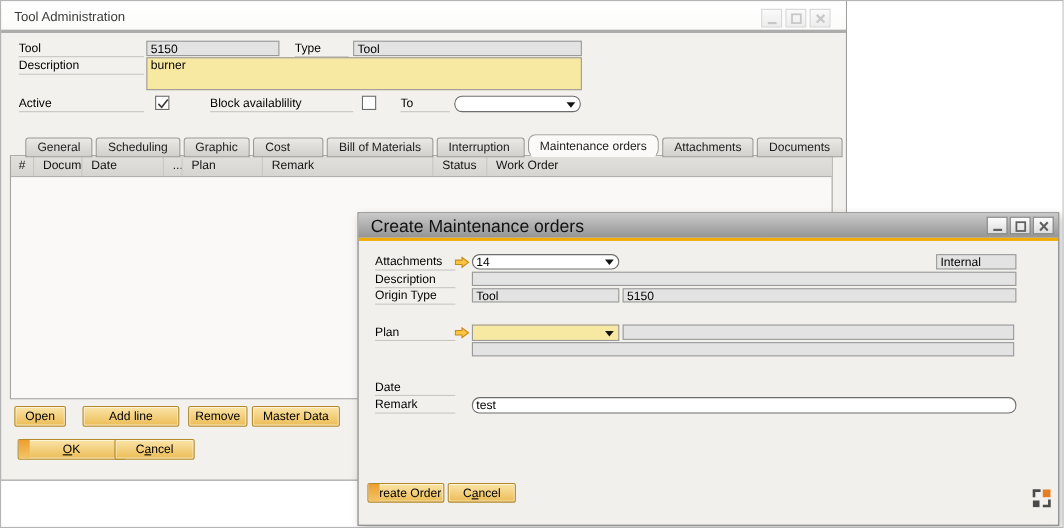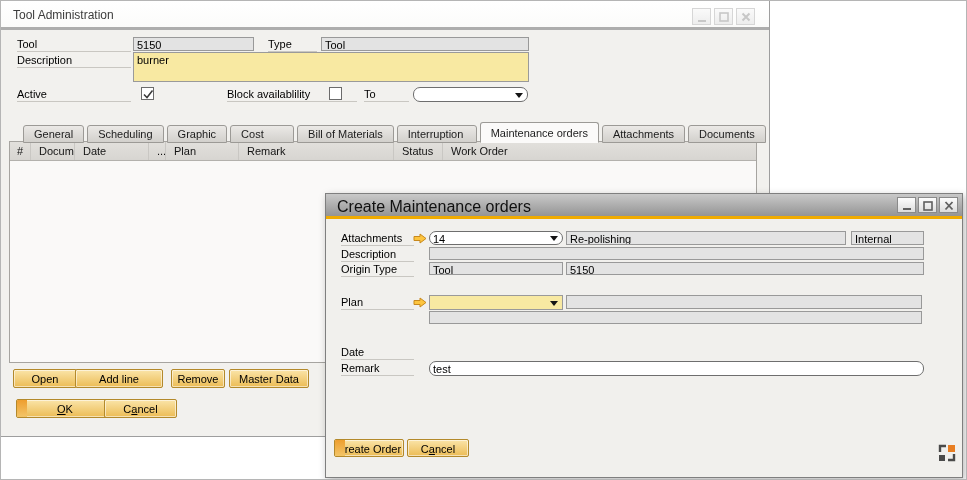--- a/index.html
+++ b/index.html
@@ -31,21 +31,21 @@
   .dd-arrow { position:absolute; right:4px; top:5px; width:0; height:0;
               border-left:4px solid transparent; border-right:4px solid transparent; border-top:5px solid #141414; }
   .checkbox { position:absolute; width:13px; height:13px; background:#fff; border:1px solid #6b6b6b; }
   .checkbox svg { position:absolute; left:0; top:0; }
   .link-arrow { position:absolute; width:14px; height:11px; }
 
   
   .tabstrip { position:absolute; left:22px; top:121px; height:21px; display:flex; gap:3px; z-index:3; }
   .tab { height:18px; margin-top:3px; padding:2px 10px 0 10px; background:linear-gradient(#ebe9e6,#d2d0cc);
          border:1px solid #9c9a96; border-radius:3px 3px 0 0; color:#1c1c1c; white-space:nowrap; }
-  .tab.active { height:21px; margin-top:0; padding-top:4px; background:#fbfaf9; border-bottom:1px solid #fbfaf9; }
+  .tab.active { height:21px; margin-top:0; padding-top:4px; background:#fbfaf9; border-bottom:1px solid #fbfaf9;border-radius:7px; }
 
   
   .table-panel { position:absolute; left:8px; top:140px; width:748px; height:222px; background:#faf9f8; border:1px solid #a6a4a0; }
   .thead { display:flex; height:19px; background:linear-gradient(#e2e0dc,#d7d5d1); border-bottom:1px solid #b3b1ad; }
   .th { padding:3px 0 0 8px; border-right:1px solid #c9c7c3; white-space:nowrap; overflow:hidden; color:#141414; }
   .th1{width:21px; padding-left:7px;} .th2{width:44px} .th3{width:74px} .th4{width:17px}
   .th5{width:73px} .th6{width:155px} .th7{width:49px} .th8{flex:1; border-right:none;}
   .tbody { height:202px; }
 
   
@@ -102,21 +102,21 @@
 
   <span class="lbl" style="left:16px; top:53px; width:114px;">Description</span>
   <span class="fld yellow" style="left:132px; top:51px; width:396px; height:30px;">burner</span>
 
   <span class="lbl" style="left:16px; top:87px; width:114px;">Active</span>
   <span class="checkbox" style="left:140px; top:86px;">
     <svg width="13" height="13">
         <polyline points="2,6.5 5,9.5 10.5,2.5" fill="none" stroke="#3a3a3a" stroke-width="1.5"></polyline>
       </svg>
   </span>
-  <span class="lbl" style="left:190px; top:87px; width:130px;margin-left:36px;">Block availablility</span>
+  <span class="lbl" style="left:190px; top:87px; width:130px;">Block availablility</span>
   <span class="checkbox" style="left:328px; top:86px;"></span>
   <span class="lbl" style="left:363px; top:87px; width:45px;">To</span>
   <span class="fld white dd" style="left:412px; top:86px; width:115px; height:15px;">
     <span></span>
     <i class="dd-arrow"></i>
   </span>
 
   <div class="tabstrip">
     <div class="tab">General</div>
     <div class="tab">Scheduling</div>
@@ -136,21 +136,21 @@
       <span class="th th3">Date</span>
       <span class="th th4">...</span>
       <span class="th th5">Plan</span>
       <span class="th th6">Remark</span>
       <span class="th th7">Status</span>
       <span class="th th8">Work Order</span>
     </div>
     <div class="tbody"></div>
   </div>
 
-  <div class="sap-btn" style="left:12px; top:368px; width:64px;">Open</div>
+  <div class="sap-btn" style="left:12px; top:368px; width:47px;">Open</div>
   <div class="sap-btn" style="left:74px; top:368px; width:88px;">Add line</div>
   <div class="sap-btn" style="left:170px; top:368px; width:54px;">Remove</div>
   <div class="sap-btn" style="left:228px; top:368px; width:80px;">Master Data</div>
 
   <div class="sap-btn default" style="left:15px; top:398px; width:98px;"><u>O</u>K</div>
   <div class="sap-btn" style="left:103px; top:398px; width:73px;">C<u>a</u>ncel</div>
 </div>
 
 <div class="abs dialog">
 
@@ -177,21 +177,20 @@
   <div class="dlg-accent"></div>
 
   <span class="lbl" style="left:15px; top:38px; width:73px;">Attachments</span>
   <svg class="link-arrow" style="left:87px; top:39px;" viewBox="0 0 14 11">
     <path d="M1 3.5 H7 V1 L13 5.5 L7 10 V7.5 H1 Z" fill="#fdc53f" stroke="#c8891c" stroke-width="1"></path>
   </svg>
   <span class="fld white dd" style="left:103px; top:37px; width:134px;">
     <span>14</span>
     <i class="dd-arrow" style="top:4px;"></i>
   </span>
-  <span class="fld" style="left:240px; top:37px; width:280px;">Re-polishing</span>
   <span class="fld" style="left:525px; top:37px; width:73px;">Internal</span>
 
   <span class="lbl" style="left:15px; top:54px; width:73px;">Description</span>
   <span class="fld" style="left:103px; top:53px; width:495px; height:13px;"></span>
 
   <span class="lbl" style="left:15px; top:69px; width:73px;">Origin Type</span>
   <span class="fld" style="left:103px; top:68px; width:134px; height:13px;">Tool</span>
   <span class="fld" style="left:240px; top:68px; width:358px; height:13px;">5150</span>
 
   <span class="lbl" style="left:15px; top:102px; width:73px;">Plan</span>

